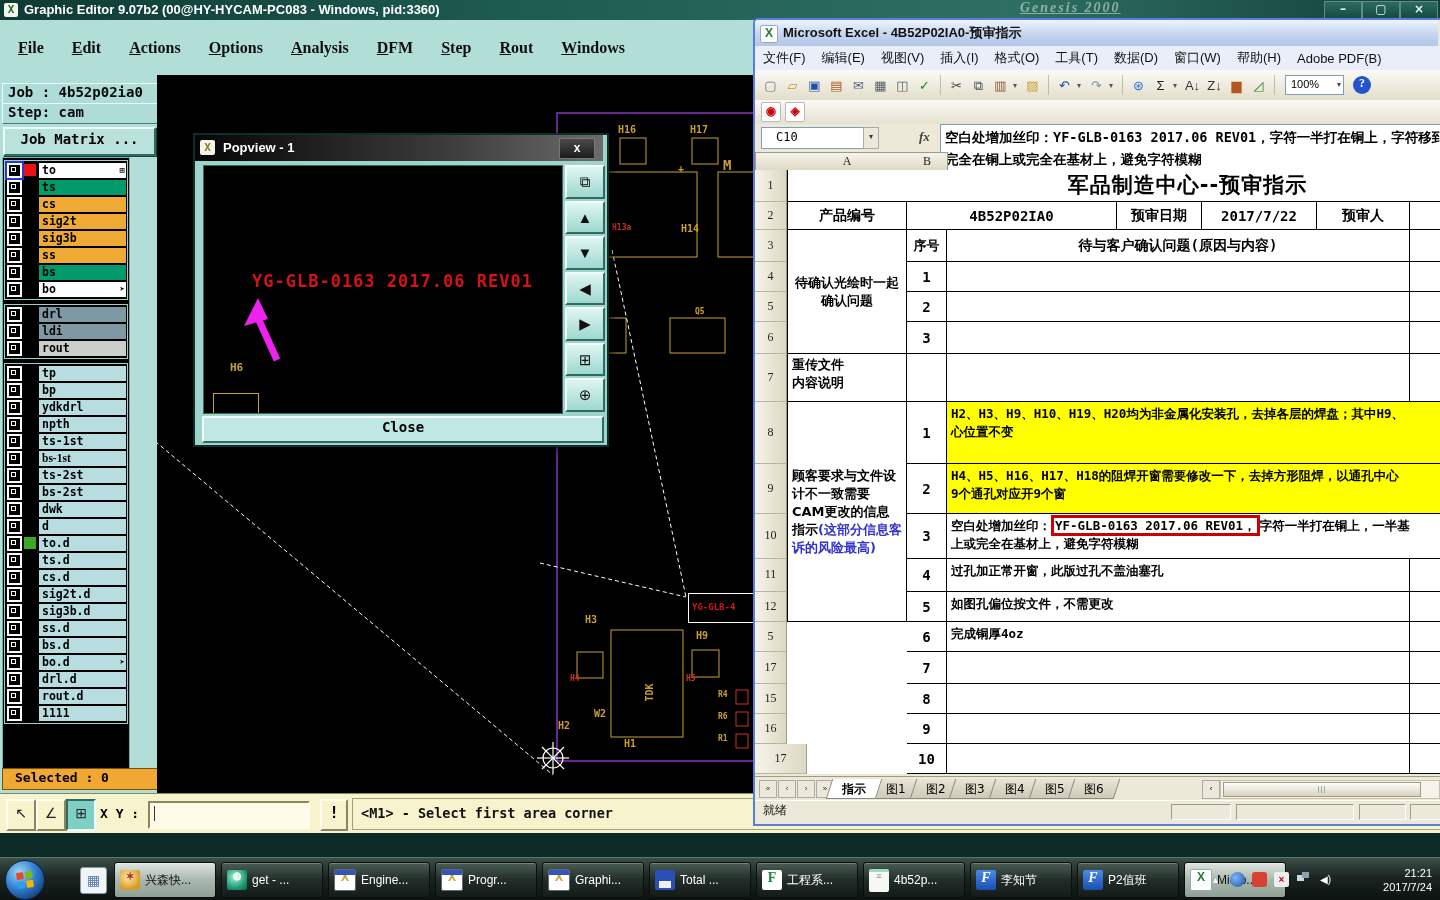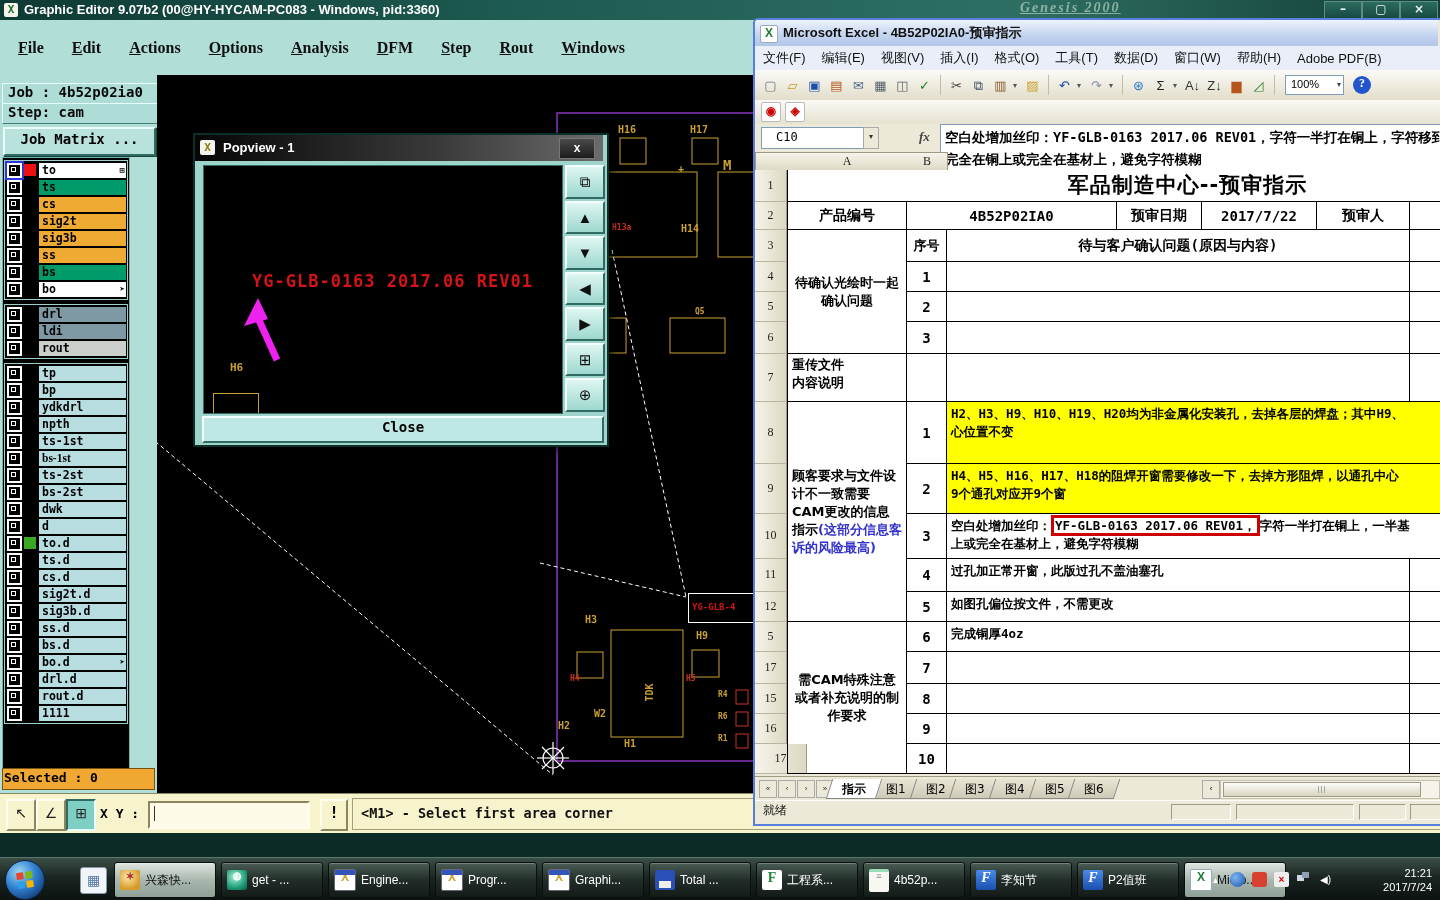--- a/index.html
+++ b/index.html
@@ -35,21 +35,21 @@
   .layer-group{border:1px solid #9ccfc9;margin:0 1px 4px 1px;padding:1px 0;background:#000;}
   .layer-row{display:flex;align-items:center;height:16px;margin:0 0 1px 2px;}
   .cbx{width:11px;height:11px;background:#000;border:2px solid #fff;margin-right:2px;position:relative;flex:none;}
   .cbx::after{content:"";position:absolute;left:2px;top:2px;width:3px;height:3px;border:1.5px solid #fff;}
   .cbx.sel{outline:2px solid #2b35d8;}
   .swatch{width:12px;height:12px;margin-right:3px;flex:none;}
   .layer-label{width:84px;height:15px;font:bold 11.5px "DejaVu Sans Mono",monospace;color:#000;
     padding-left:3px;line-height:15px;position:relative;}
   .layer-mini{position:absolute;right:1px;top:0;font-size:9px;line-height:15px;color:#111;}
   #selected-box{position:absolute;left:2px;top:693px;width:150px;height:20px;background:#f0a832;
-    border:1px solid #7a5210;font:bold 13px "DejaVu Sans Mono",monospace;line-height:18px;padding-left:1px;}
+    border:1px solid #7a5210;font:bold 13px "DejaVu Sans Mono",monospace;line-height:18px;padding-left:12px;}
   
   #ge-canvas{position:absolute;left:157px;top:75px;width:1283px;height:718px;background:#000;overflow:hidden;}
   .cv-label{position:absolute;font:bold 10px "DejaVu Sans Mono",monospace;color:#c8a030;white-space:nowrap;}
   #cv-yg-rect{position:absolute;left:531px;top:518px;width:66px;height:28px;border:1px solid #fff;
     color:#d41414;font:bold 9px "DejaVu Sans Mono",monospace;line-height:26px;padding-left:3px;overflow:hidden;}
   
   #ge-bottombar{position:absolute;left:0;top:793px;width:1440px;height:39px;background:#f7f3cd;border-top:1px solid #8a865f;}
   .ge-tool-btn{position:absolute;top:5px;width:26px;height:28px;background:#f7f3cd;border:2px solid #8a865f;
     border-top-color:#fffdf0;border-left-color:#fffdf0;text-align:center;line-height:24px;font-size:14px;color:#222;}
   .ge-tool-btn.pressed{background:#7fd0c4;border:2px solid #2f6b60;border-bottom-color:#ecfffb;border-right-color:#ecfffb;}
@@ -592,21 +592,20 @@
       <div class="x-filler" style="left:655px;top:60px;width:32px;height:32px"></div>
 
       <div class="x-cell x-alabel x-br x-bl" style="left:32px;top:184px;width:120px;height:48px"><span style="display:inline-block;width:4.2em">重传文件内容说明</span></div>
       <div class="x-cell x-br" style="left:152px;top:184px;width:40px;height:48px"></div>
       <div class="x-cell x-br" style="left:192px;top:184px;width:463px;height:48px"></div>
       <div class="x-filler" style="left:655px;top:184px;width:32px;height:48px"></div>
 
       <div class="x-cell x-alabel x-br x-bl" style="left:32px;top:232px;width:120px;height:220px;display:flex;align-items:center">
         <span><span>顾客要求与文件设计不一致需要CAM更改的信息指示</span><span class="x-blue">(这部分信息客诉的风险最高)</span></span>
       </div>
-      <div class="x-cell x-alabel x-center x-br x-bl" style="left:32px;top:452px;width:120px;height:152px;text-align:center">需CAM特殊注意或者补充说明的制作要求</div>
     <div class="x-cell x-seq x-br" style="position: absolute; left: 152px; top: 92px; width: 40px; height: 30px;">1</div>
         <div class="x-cell x-content x-pre x-br" style="position: absolute; left: 192px; top: 92px; width: 463px; height: 30px;"></div>
         <div class="x-filler" style="position: absolute; left: 655px; top: 92px; width: 32px; height: 30px;"></div>
         <div class="x-cell x-seq x-br" style="position: absolute; left: 152px; top: 122px; width: 40px; height: 30px;">2</div>
         <div class="x-cell x-content x-pre x-br" style="position: absolute; left: 192px; top: 122px; width: 463px; height: 30px;"></div>
         <div class="x-filler" style="position: absolute; left: 655px; top: 122px; width: 32px; height: 30px;"></div>
         <div class="x-cell x-seq x-br" style="position: absolute; left: 152px; top: 152px; width: 40px; height: 32px;">3</div>
         <div class="x-cell x-content x-pre x-br" style="position: absolute; left: 192px; top: 152px; width: 463px; height: 32px;"></div>
         <div class="x-filler" style="position: absolute; left: 655px; top: 152px; width: 32px; height: 32px;"></div>
         <div class="x-cell x-seq x-br" style="position: absolute; left: 152px; top: 232px; width: 40px; height: 62px;">1</div>

